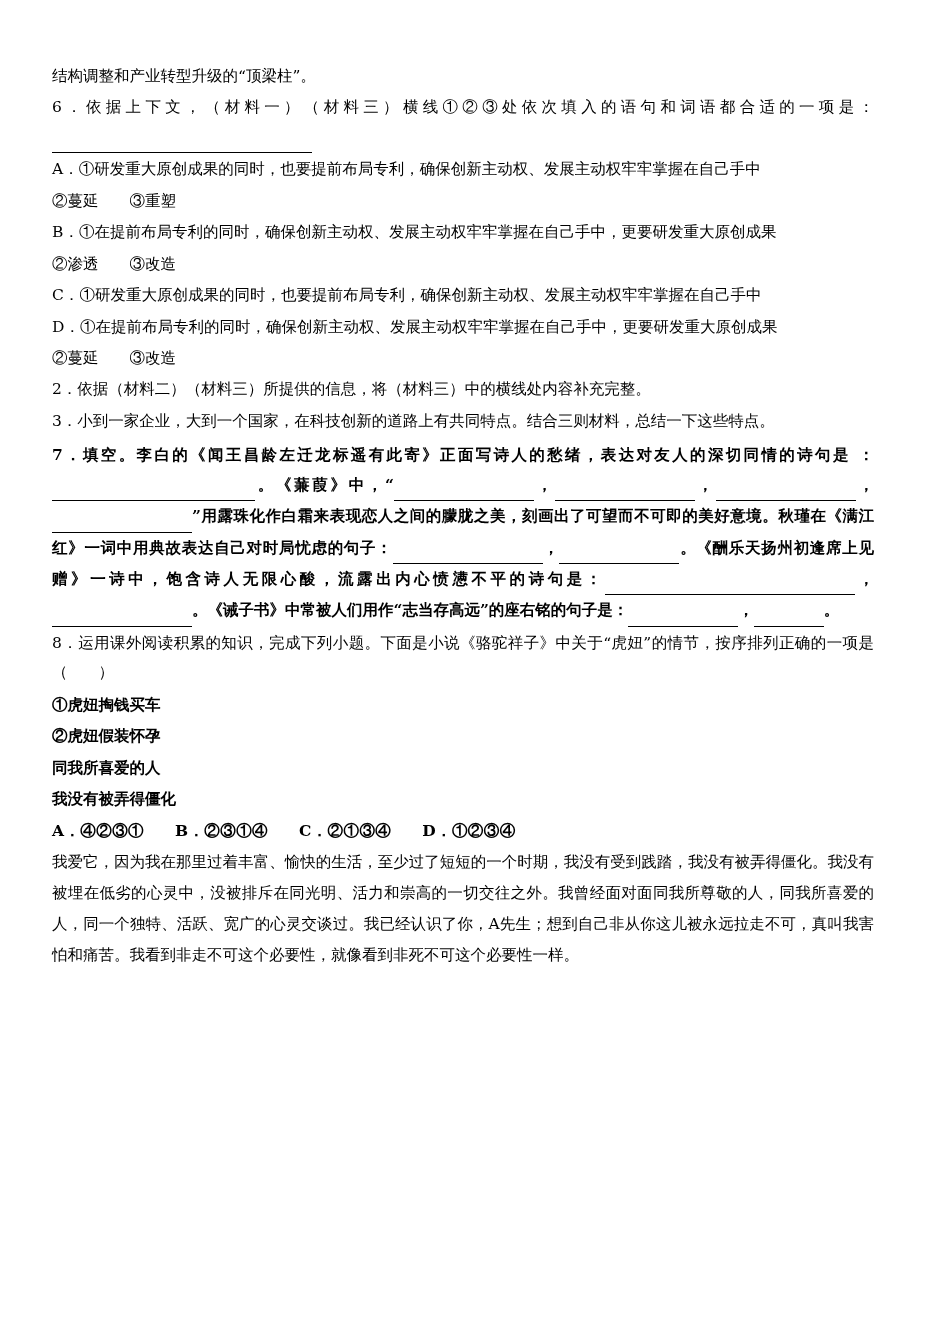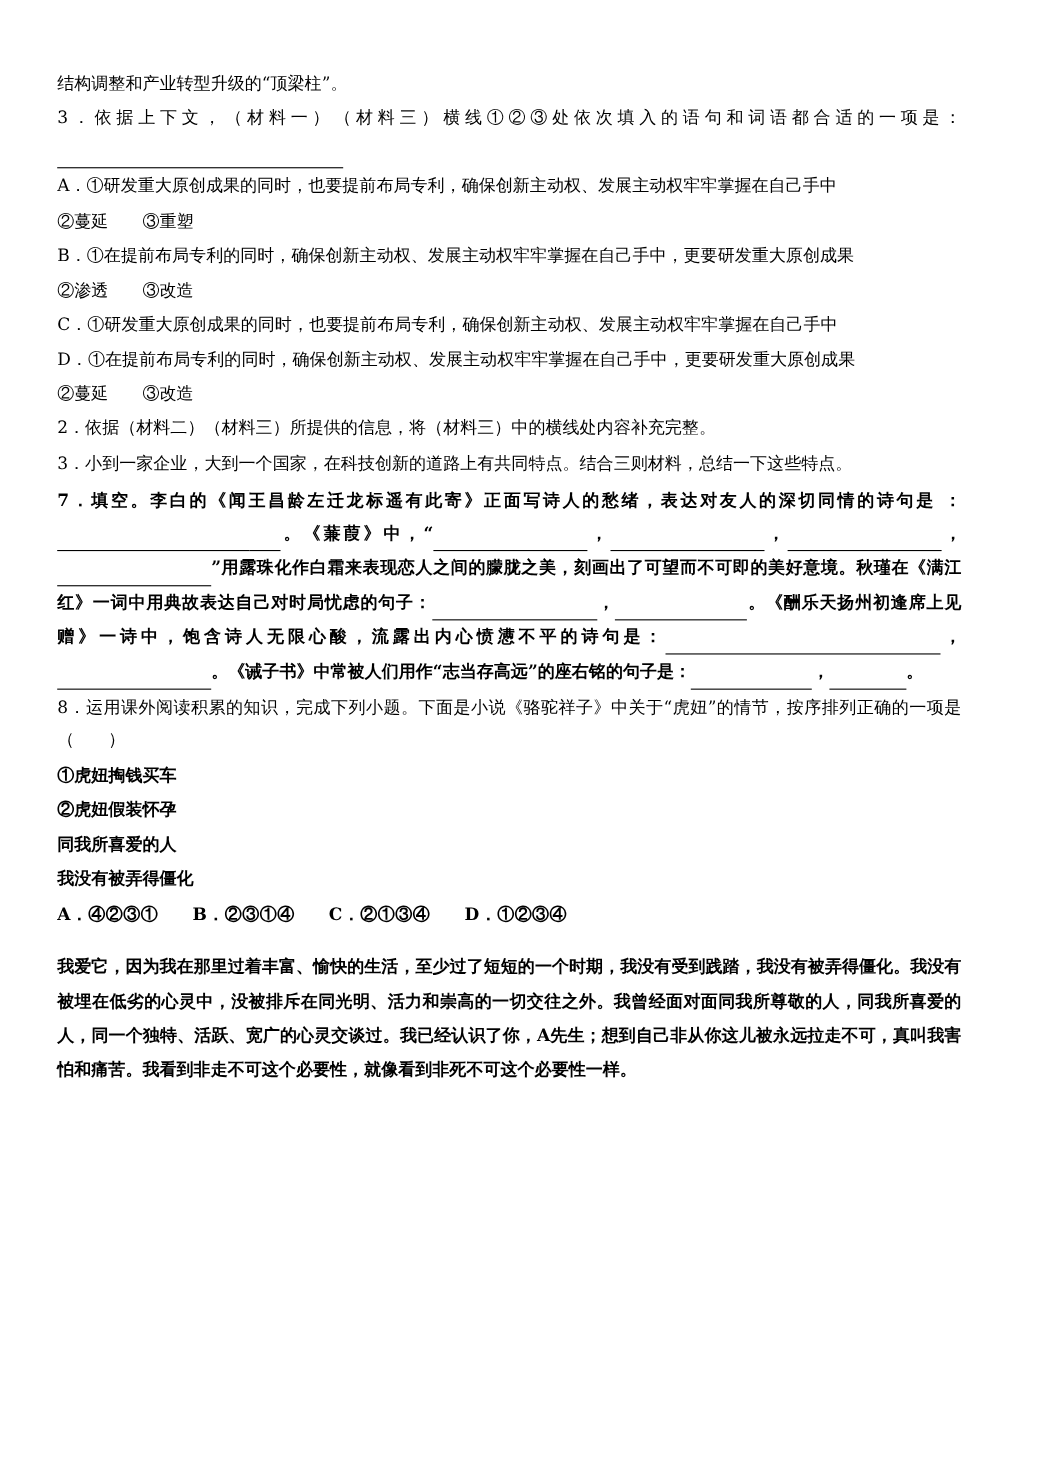--- a/index.html
+++ b/index.html
@@ -50,34 +50,34 @@
     margin-top: 4px;
   }
   .q7 .blank-line { font-weight: normal; }
   .q8-list p { margin: 0 0 2px 0; font-weight: bold; }
   .answers {
     font-weight: bold;
     letter-spacing: 0.4px;
   }
   .answers span.sp { display: inline-block; width: 2.0em; }
   .passage {
-    font-weight: bold;
-    margin-top: 18px;
+    font-weight: normal;
+    margin-top: 2px;
     line-height: 2.0;
   }
 </style>
 </head>
 <body>
 
 <div class="page">
 
   <p>结构调整和产业转型升级的“顶梁柱”。</p>
 
 
-  <p><span>3．依据上下文，（材料一）（材料三）横线①②③处依次填入的语句和词语都合适的一项是：</span><span class="blank-line" style="width:260px">&nbsp;</span></p>
+  <p><span>6．依据上下文，（材料一）（材料三）横线①②③处依次填入的语句和词语都合适的一项是：</span><span class="blank-line" style="width:260px">&nbsp;</span></p>
 
   <p class="opt"><span>A．</span><span>①研发重大原创成果的同时，也要提前布局专利，确保创新主动权、发展主动权牢牢掌握在自己手中</span></p>
   <p class="opt"><span>②蔓延　　③重塑</span></p>
 
   <p class="opt"><span>B．</span><span>①在提前布局专利的同时，确保创新主动权、发展主动权牢牢掌握在自己手中，更要研发重大原创成果</span></p>
   <p class="opt"><span>②渗透　　③改造</span></p>
 
   <p class="opt"><span>C．</span><span>①研发重大原创成果的同时，也要提前布局专利，确保创新主动权、发展主动权牢牢掌握在自己手中</span></p>
 
   <p class="opt"><span>D．</span><span>①在提前布局专利的同时，确保创新主动权、发展主动权牢牢掌握在自己手中，更要研发重大原创成果</span></p>

